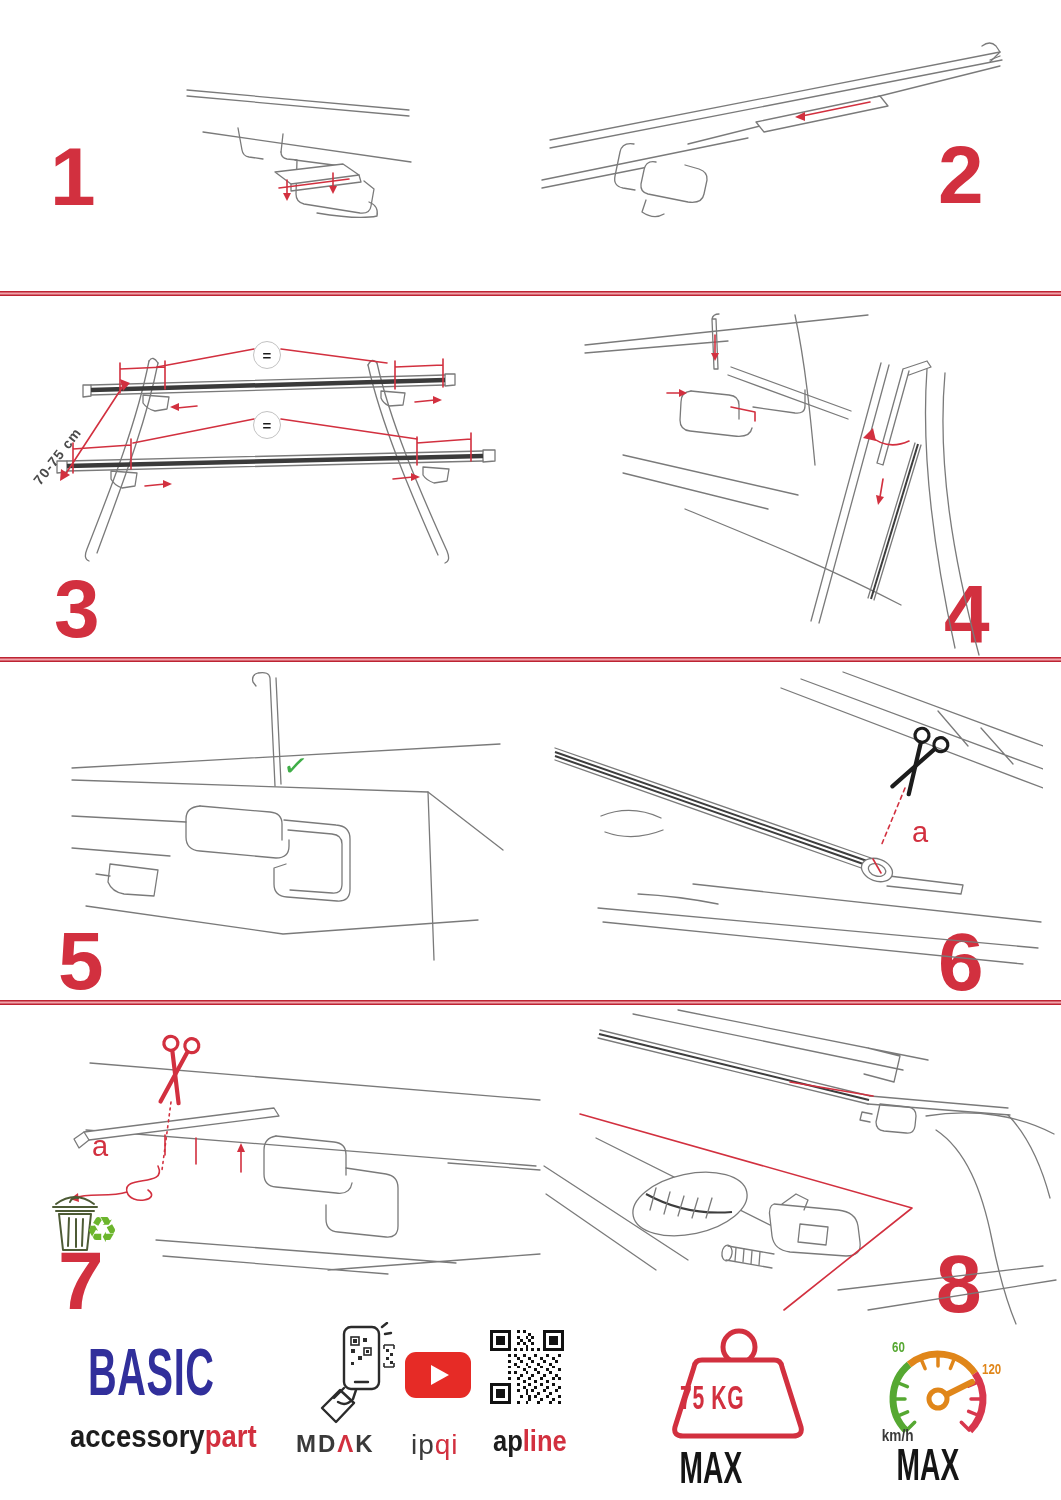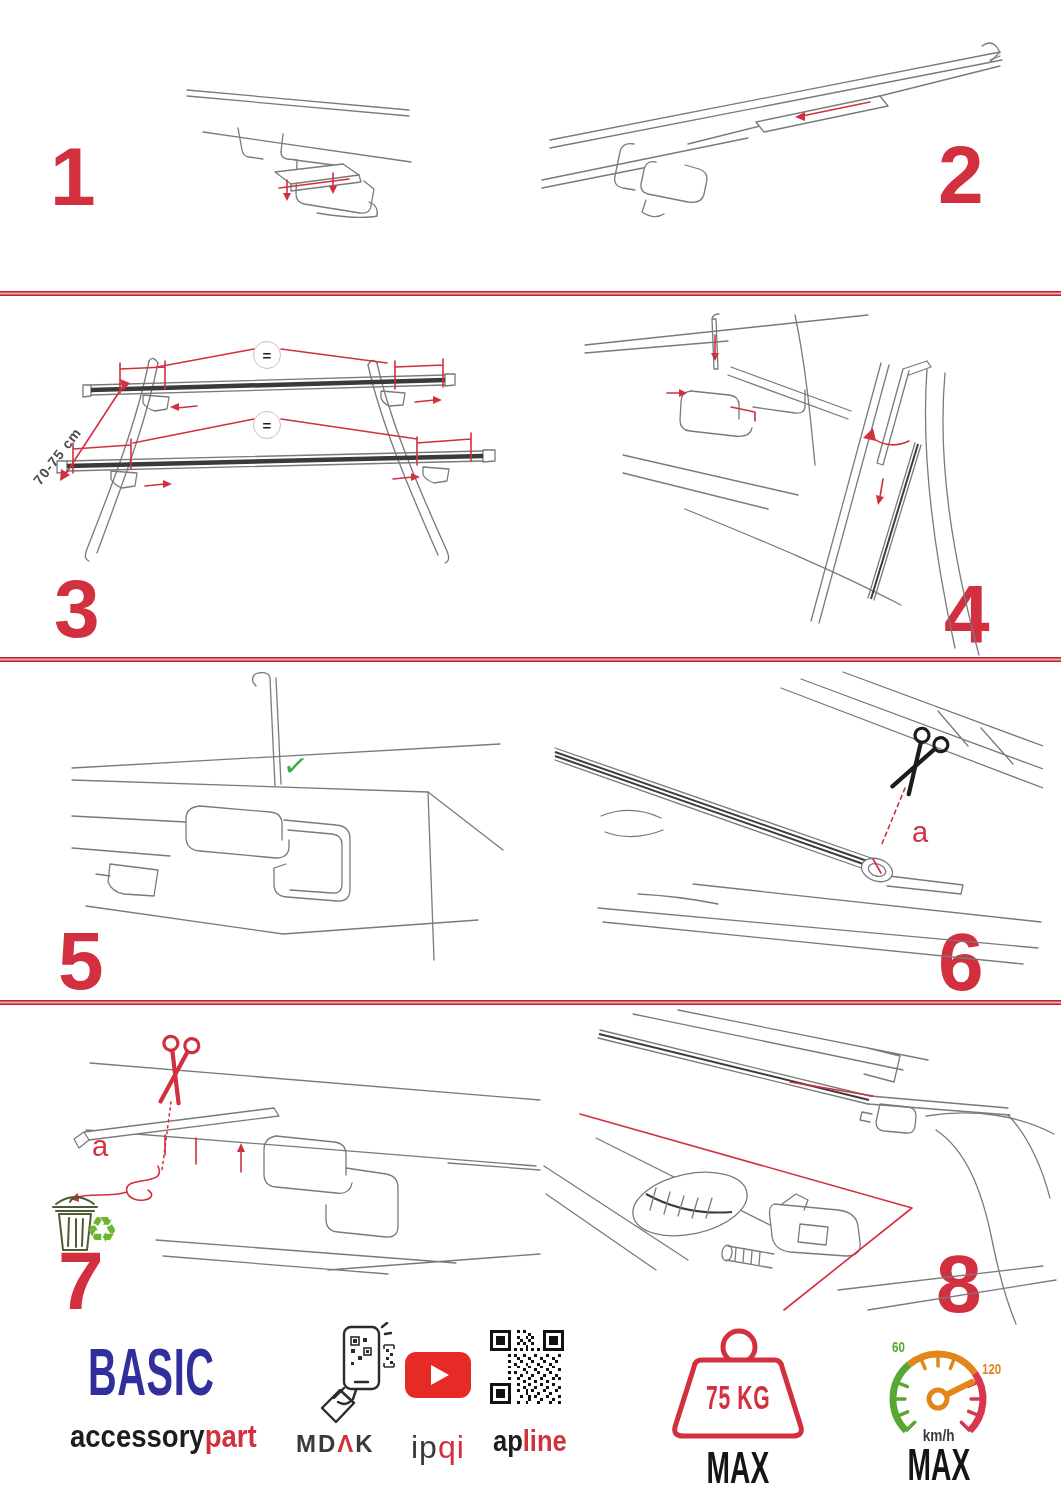--- a/index.html
+++ b/index.html
@@ -30,24 +30,24 @@
   .a-label{position:absolute;font-size:29px;color:#d2303f}
   .check{position:absolute;font-family:"DejaVu Sans",sans-serif;font-size:30px;font-weight:bold;
          color:#3fae47;transform:rotate(8deg)}
   .recycle{position:absolute;font-family:"DejaVu Sans",sans-serif;font-size:36px;color:#6cb52d;line-height:1}
   .brand-basic{position:absolute;font-size:64px;font-weight:bold;color:#312f9b;letter-spacing:1px;
                line-height:1;transform:scale(0.62,1.05);transform-origin:left top;white-space:nowrap}
   .brand-sub{position:absolute;font-size:32px;font-weight:bold;line-height:1;
              transform:scaleX(0.86);transform-origin:left top;white-space:nowrap;letter-spacing:0}
   .t-black{color:#1d1d1d}.t-red{color:#d2303f}
   .logo-mdak{position:absolute;font-size:24px;font-weight:bold;color:#3a3a3a;letter-spacing:2px;line-height:1}
-  .logo-ipqi{position:absolute;font-size:32px;color:#3a3a3a;letter-spacing:1px;line-height:1}
+  .logo-ipqi{position:absolute;font-size:28px;color:#3a3a3a;letter-spacing:1px;line-height:1}
   .logo-apline{position:absolute;font-size:29px;font-weight:bold;line-height:1;
                transform:scaleX(0.88);transform-origin:left top;white-space:nowrap}
-  .cnd-wrap{position:absolute;text-align:center;line-height:1}
+  .cnd-wrap{position:absolute;line-height:1}
   .cnd{display:inline-block;transform:scaleX(0.64);transform-origin:center;white-space:nowrap}
   .kg-text{font-size:33px;font-weight:bold;color:#d2303f;letter-spacing:1px}
   .max-text{font-size:44px;font-weight:bold;color:#151515}
   .gauge-num{position:absolute;font-size:14px;font-weight:bold;line-height:1;
              transform:scaleX(0.82);transform-origin:left top}
   .kmh{font-size:16px;font-weight:bold;color:#3a3a3a}
 </style>
 </head>
 <body>
 

